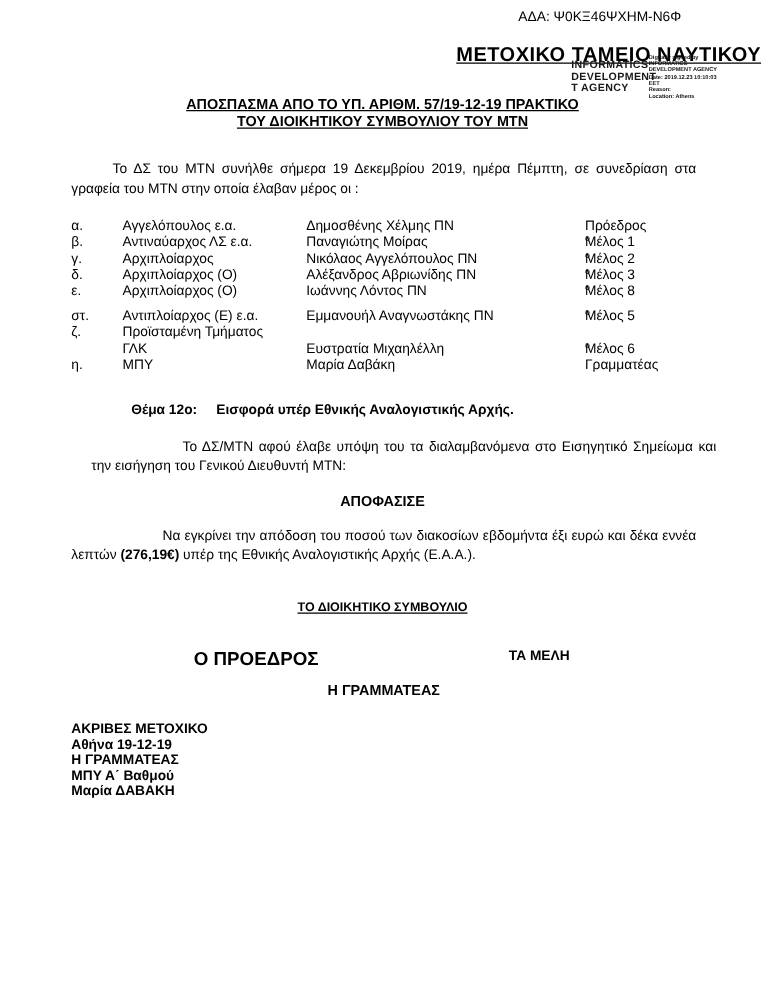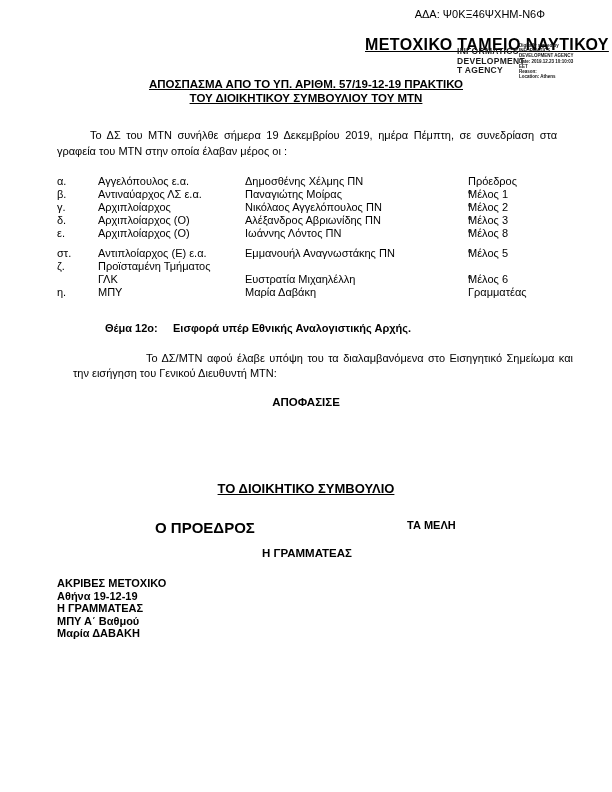--- a/index.html
+++ b/index.html
@@ -48,21 +48,21 @@
   .body1 { top:351px; left:57px; width:500px; text-align:justify;
     text-indent:73px; line-height:14.5px;margin-left:16px; }
 
   .decision-heading { top:396px; left:0; width:612px; text-align:center;
     font-weight:bold; font-size:11.5px; }
 
   .decision { top:422px; left:57px; width:500px; text-align:justify;
     text-indent:73px; line-height:15px; }
 
   .board-heading { top:481px; left:0; width:612px; text-align:center;
-    font-weight:bold; font-size:13px; }
+    font-weight:bold; font-size:10px; }
   .board-heading span { text-decoration:underline; }
 
   .president { top:519px; left:155px; font-weight:bold; font-size:15px; }
   .members-label { top:519px; left:407px; font-weight:bold; font-size:11px; }
   .secretary { top:547px; left:262px; font-weight:bold; font-size:11.5px; }
 
   .closing { top:577px; left:57px; font-weight:bold; line-height:12.6px; font-size:11px; }
 </style>
 </head>
 <body>
@@ -182,20 +182,21 @@
 
   <div class="abs topic">
     <span>Θέμα 12ο:</span>
     <span class="topic-subject">Εισφορά υπέρ Εθνικής Αναλογιστικής Αρχής.</span>
   </div>
 
   <div class="abs body1">Το ΔΣ/ΜΤΝ αφού έλαβε υπόψη του τα διαλαμβανόμενα στο Εισηγητικό Σημείωμα και την εισήγηση του Γενικού Διευθυντή ΜΤΝ:</div>
 
   <div class="abs decision-heading">ΑΠΟΦΑΣΙΣΕ</div>
 
+  <div class="abs decision"><span>Να εγκρίνει την απόδοση του ποσού των διακοσίων εβδομήντα έξι ευρώ και δέκα εννέα λεπτών </span><b>(276,19€)</b><span> υπέρ της Εθνικής Αναλογιστικής Αρχής (Ε.Α.Α.).</span></div>
 
   <div class="abs board-heading">
     <span>ΤΟ ΔΙΟΙΚΗΤΙΚΟ ΣΥΜΒΟΥΛΙΟ</span>
   </div>
 
   <div class="abs president">Ο ΠΡΟΕΔΡΟΣ</div>
   <div class="abs members-label">ΤΑ ΜΕΛΗ</div>
   <div class="abs secretary">Η ΓΡΑΜΜΑΤΕΑΣ</div>
 
   <div class="abs closing">

